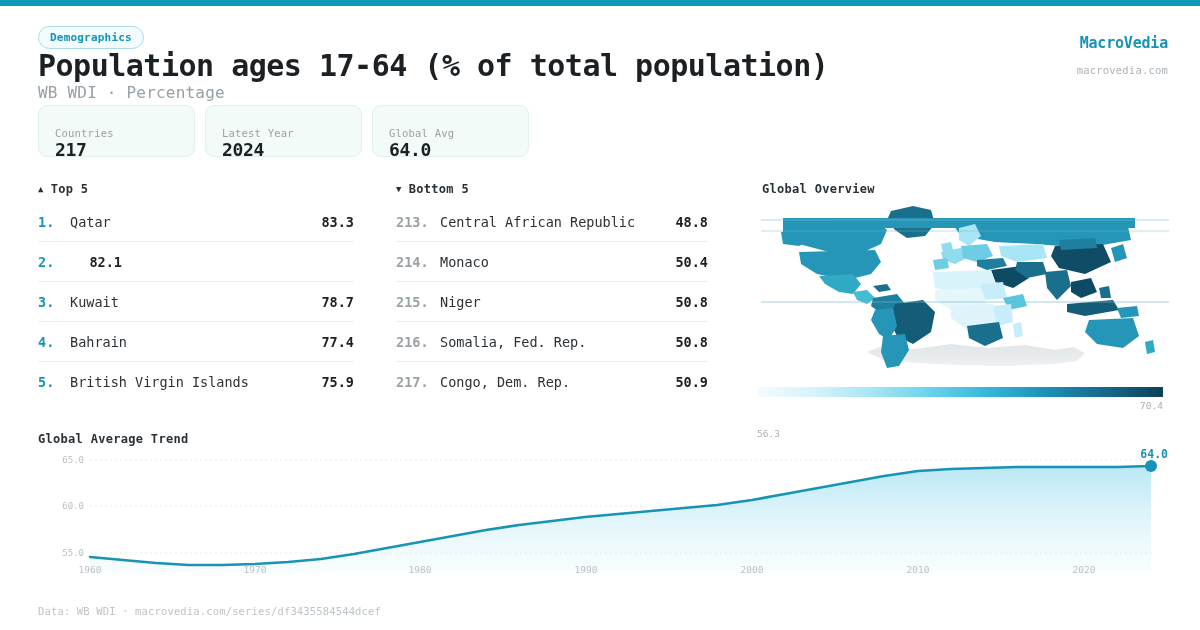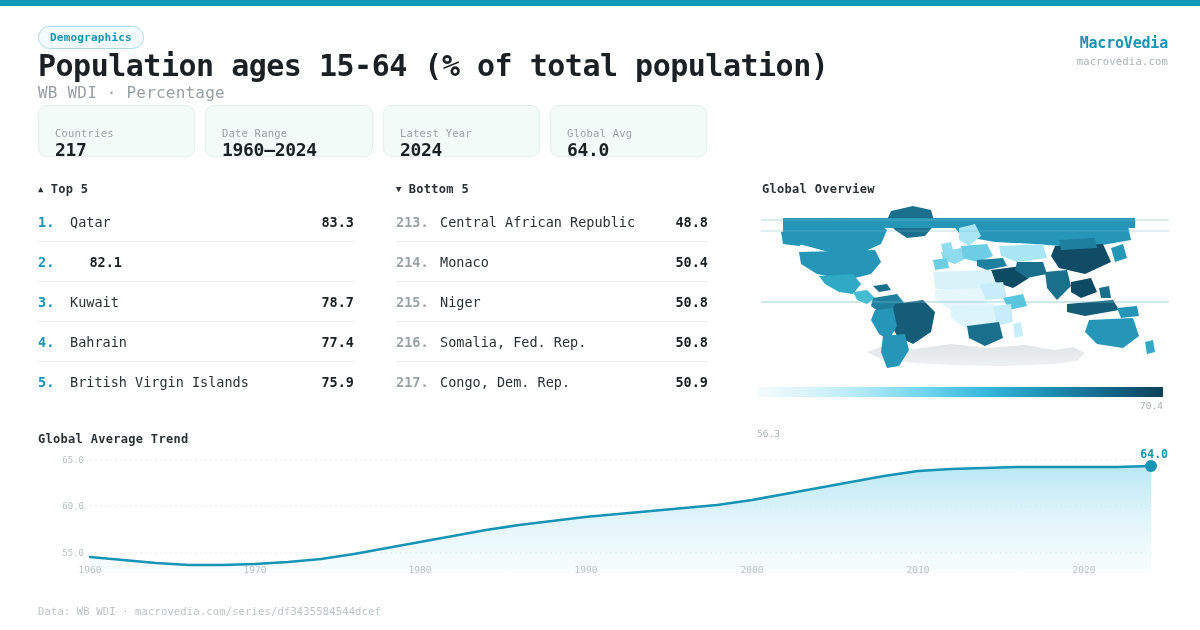--- a/index.html
+++ b/index.html
@@ -28,21 +28,21 @@
     white-space:nowrap;
   }
   .subtitle {
     position:absolute; left:38px; top:83px;
     font-size:16px; color:#97a0a6; letter-spacing:.2px;
   }
   .brand {
     position:absolute; right:32px; top:34px; text-align:right;
   }
   .brand-name { font-size:15px; font-weight:700; color:#1693b5; letter-spacing:-.2px; }
-  .brand-url  { font-size:10.5px; color:#aab2b8; margin-top:3px; letter-spacing:.2px; }
+  .brand-url  { font-size:10.5px; color:#aab2b8; margin-top:12px; letter-spacing:.2px; }
 
   
   .stats { position:absolute; left:38px; top:105px; display:flex; gap:10px; }
   .stat {
     background:#f2fbf8; border:1px solid #e2f0ee; border-radius:9px;
     height:52px; padding:21px 16px 0 16px; min-width:157px;
   }
   .stat-label { font-size:10.5px; color:#98a2a6; letter-spacing:.2px; }
   .stat-value { font-size:18px; font-weight:700; color:#1b2024; margin-top:0; letter-spacing:-.3px; }
 
@@ -85,36 +85,32 @@
   }
 </style>
 </head>
 <body>
 
 <div class="page">
 
   <div class="accent-bar"></div>
 
   <div class="badge">Demographics</div>
-  <div class="title">Population ages 15-64 (% of total population)</div>
+  <div class="title">Population ages 17-64 (% of total population)</div>
   <div class="subtitle">WB WDI · Percentage</div>
 
   <div class="brand">
     <div class="brand-name">MacroVedia</div>
     <div class="brand-url">macrovedia.com</div>
   </div>
 
   <div class="stats">
     <div class="stat">
       <div class="stat-label">Countries</div>
       <div class="stat-value">217</div>
-    </div>
-    <div class="stat" style="min-width:168px">
-      <div class="stat-label">Date Range</div>
-      <div class="stat-value">1960–2024</div>
     </div>
     <div class="stat">
       <div class="stat-label">Latest Year</div>
       <div class="stat-value">2024</div>
     </div>
     <div class="stat">
       <div class="stat-label">Global Avg</div>
       <div class="stat-value">64.0</div>
     </div>
   </div>

